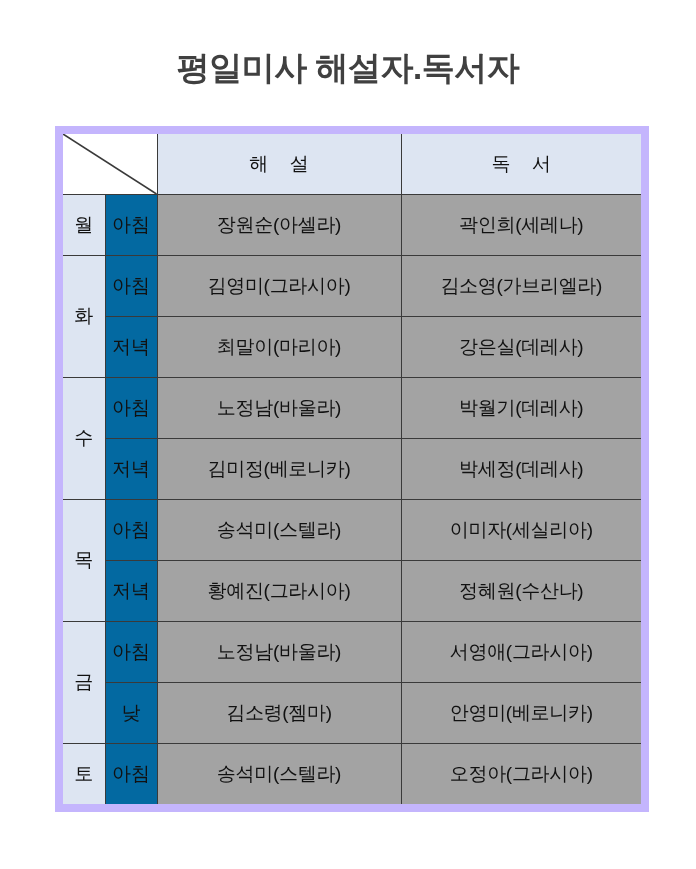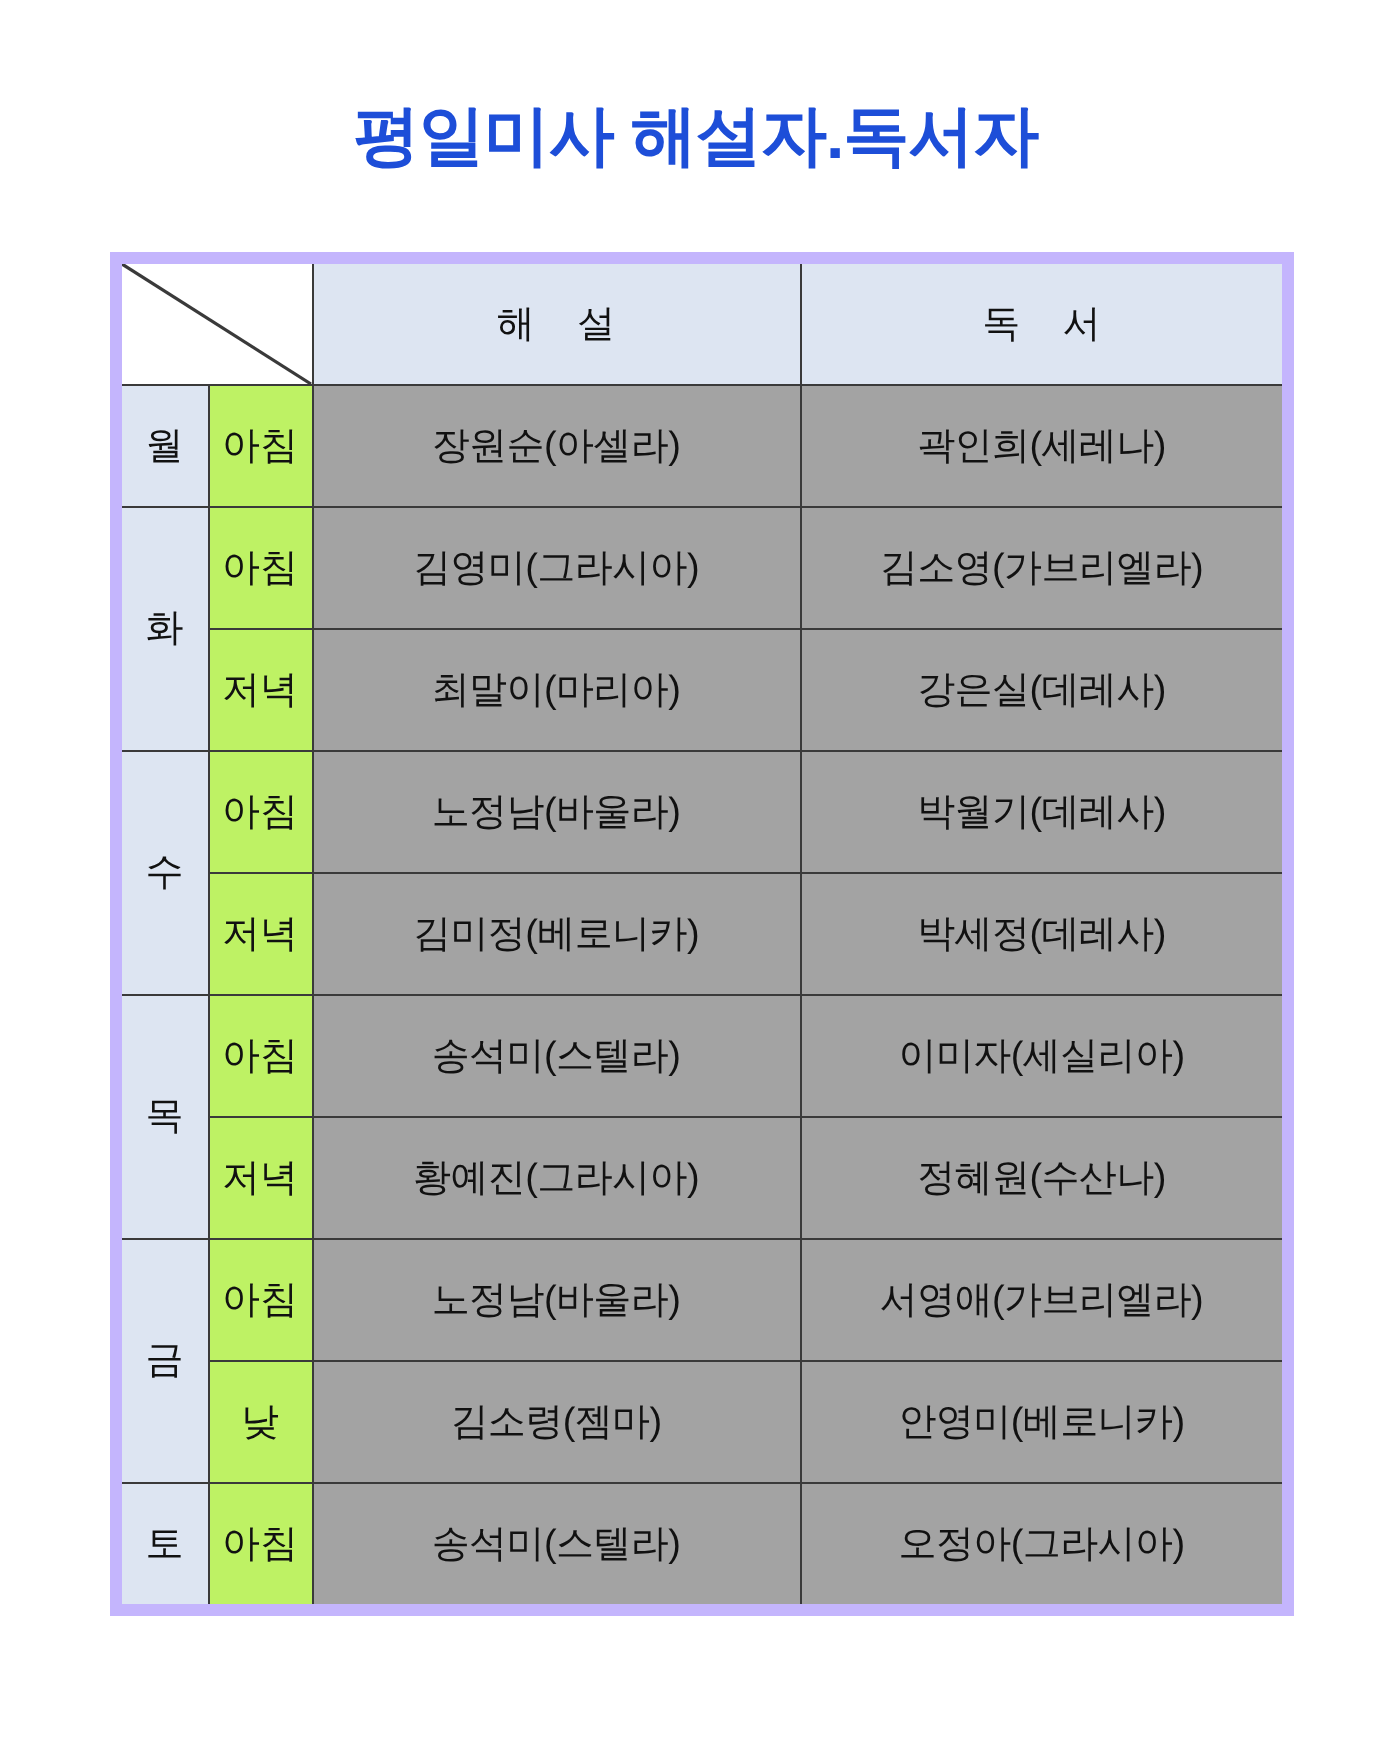--- a/index.html
+++ b/index.html
@@ -21,31 +21,31 @@
     box-sizing: border-box;
   }
   .title {
     text-align: center;
     font-size: 33px;
     font-weight: bold;
     letter-spacing: -0.5px;
     margin-top: 48px;
     margin-bottom: 0;
     line-height: 1.2;
-    color: #1d4ed8;
+    color: #404040;
   }
   .table-wrap {
     margin: 38px auto 0 auto;
     width: 586px;
   }
   table.schedule {
     border-collapse: collapse;
     width: 100%;
     table-layout: fixed;
-    border: 6px solid #c4b5fd;
+    border: 8px solid #c4b5fd;
   }
   table.schedule td {
     border: 1px solid #3a3a3a;
     text-align: center;
     vertical-align: middle;
     font-size: 19px;
     height: 60px;
     padding: 0 2px;
     color: #111111;
   }
@@ -72,21 +72,21 @@
     position: absolute;
     left: 0; top: 0;
     width: 100%; height: 100%;
   }
   td.day {
     background: #dde5f2;
     font-size: 20px;
     letter-spacing: 0;
   }
   td.time {
-    background: #bef264;
+    background: #0369a1;
     font-size: 19px;
   }
   td.name {
     background: #a3a3a3;
     font-size: 19px;
     letter-spacing: -0.3px;
   }
 </style>
 </head>
 <body>
@@ -149,21 +149,21 @@
           </tr>
           <tr>
             <td class="time">저녁</td>
             <td class="name">황예진(그라시아)</td>
             <td class="name">정혜원(수산나)</td>
           </tr>
           <tr>
             <td class="day" rowspan="2">금</td>
             <td class="time">아침</td>
             <td class="name">노정남(바울라)</td>
-            <td class="name">서영애(가브리엘라)</td>
+            <td class="name">서영애(그라시아)</td>
           </tr>
           <tr>
             <td class="time">낮</td>
             <td class="name">김소령(젬마)</td>
             <td class="name">안영미(베로니카)</td>
           </tr>
           <tr>
             <td class="day">토</td>
             <td class="time">아침</td>
             <td class="name">송석미(스텔라)</td>

